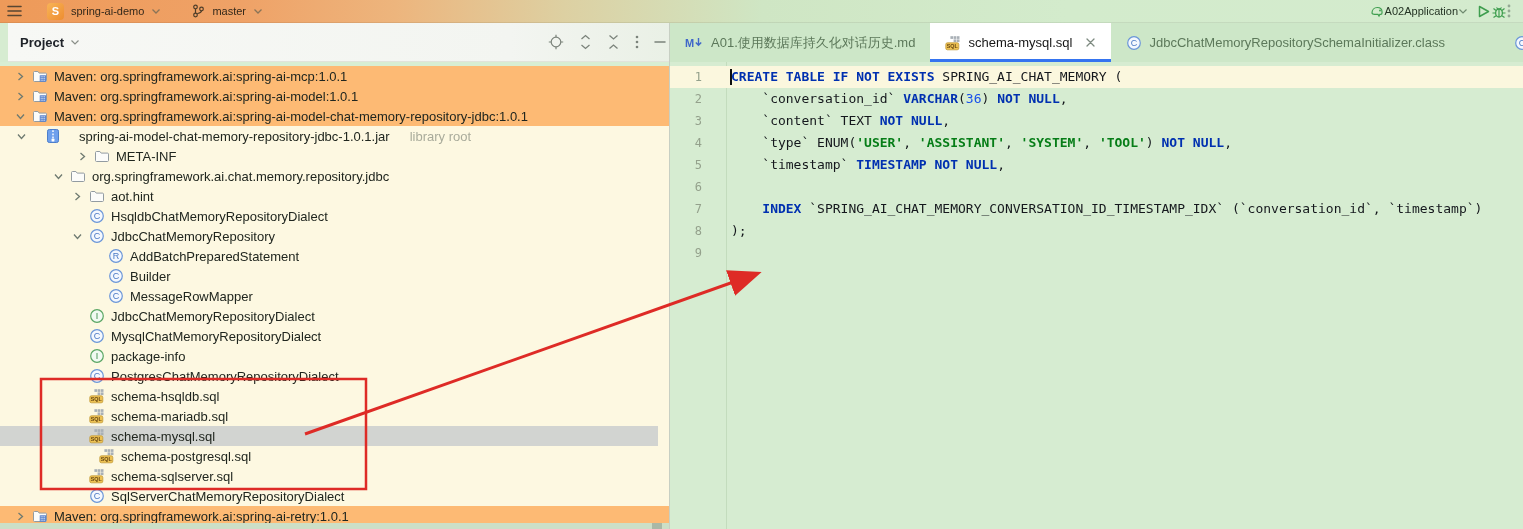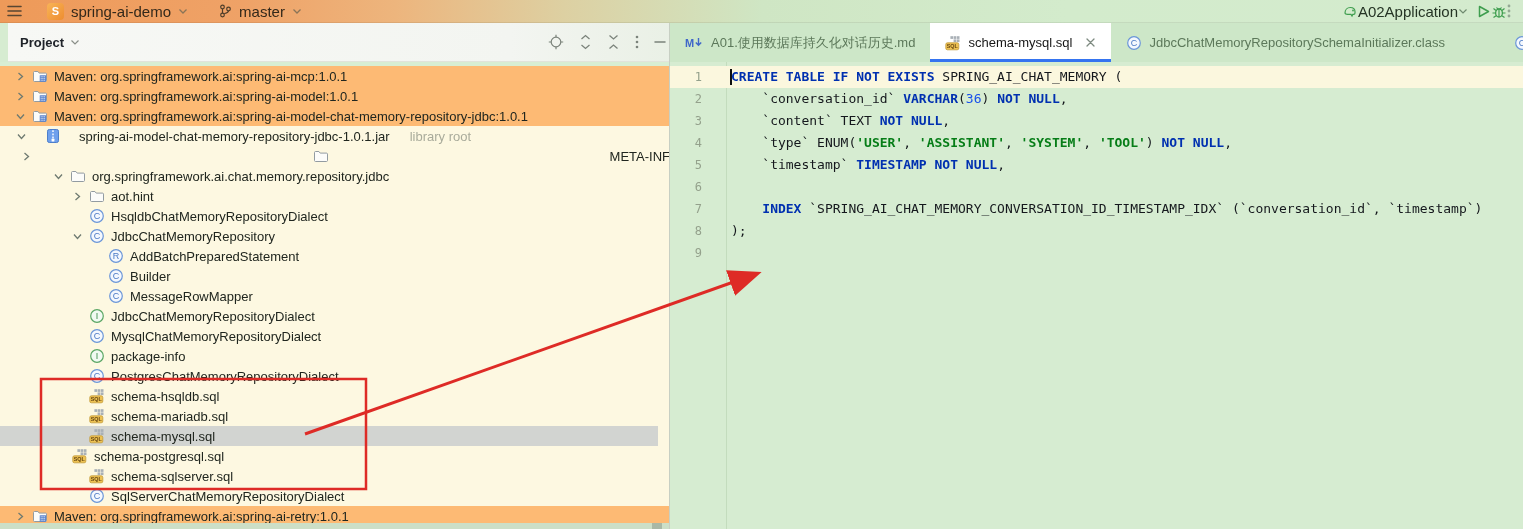--- a/index.html
+++ b/index.html
@@ -7,21 +7,21 @@
   #app { position: relative; width: 1523px; height: 529px; overflow: hidden; background: #d6ecd1; }
 
   
   #topbar { position: absolute; left: 0; top: 0; width: 1523px; height: 23px;
     background: linear-gradient(90deg,#ee9a59 0%,#efa267 16%,#edb57d 26%,#ddd0a2 37%,#cfe6c4 50%,#d3ebcc 70%,#d4ebce 100%);
     display: flex; align-items: center; border-bottom: 1px solid rgba(0,0,0,0.07); }
   .tb-left { display: flex; align-items: center; gap: 7px; padding-left: 7px; }
   .logo { width: 17px; height: 17px; border-radius: 4px; margin-left: 18px;
     background: linear-gradient(135deg,#f8b457,#ee8d30); color: #fff; font-size: 11px; font-weight: bold;
     display: flex; align-items: center; justify-content: center; }
-  .tb-text { font-size: 15px; color: #33281a; }
+  .tb-text { font-size: 11px; color: #33281a; }
   .tb-right { margin-left: auto; display: flex; align-items: center; padding-right: 12px; }
   .tb-right .tb-text { color: #253425; }
   .ticon { display: inline-flex; align-items: center; }
 
   
   #panel-header { position: absolute; left: 8px; top: 23px; width: 670px; height: 39px;
     background: linear-gradient(90deg,#f7f8f5 0%,#f3f5f1 75%,#e9f0e5 100%);
     border-bottom: 1px solid #e1e4db; display: flex; align-items: center; padding: 0 12px; }
   #panel-title { font-size: 13px; font-weight: bold; color: #20242a; }
   .ph-icons { margin-left: auto; display: flex; align-items: center; gap: 15px; }
@@ -282,21 +282,21 @@
           <span class="t-icon">
             <svg width="16" height="16" viewBox="0 0 16 16">
               <rect x="2.5" y="1.5" width="11" height="13" rx="1.8" fill="#6fa0ec" stroke="#4c7ecb"></rect>
               <path d="M8 2.2v1.8M8 5.4v1.8M8 8.6v1.4" stroke="#fff" stroke-width="1.4"></path>
               <rect x="6.6" y="10.6" width="2.8" height="3" rx="0.6" fill="#fff"></rect>
             </svg>
           </span>
           <span class="t-label">spring-ai-model-chat-memory-repository-jdbc-1.0.1.jar</span>
           <span class="t-suffix">library root</span>
         </div>
-        <div class="trow" style="padding-left: 20px; justify-content: space-between;">
+        <div class="trow" style="padding-left: 76px;">
           <span class="chev-slot">
             <svg width="11" height="11" viewBox="0 0 11 11">
               <path d="M3.5 2l4 3.5-4 3.5" fill="none" stroke="#6e7a70" stroke-width="1.3"></path>
             </svg>
           </span>
           <span class="t-icon">
             <svg width="16" height="16" viewBox="0 0 16 16">
               <path d="M1.5 4.5c0-.6.4-1 1-1h3.4l1.3 1.6h6.3c.6 0 1 .4 1 1v6.4c0 .6-.4 1-1 1h-11c-.6 0-1-.4-1-1z" fill="#fcfcfa" stroke="#929ba1"></path>
             </svg>
           </span>
@@ -469,21 +469,21 @@
                 <rect x="8.6" y="4.4" width="2.7" height="2.7"></rect>
                 <rect x="11.8" y="4.4" width="2.7" height="2.7"></rect>
               </g>
               <rect x="0.8" y="7.8" width="13" height="7" rx="1.6" fill="#eec253" stroke="#c39a38" stroke-width="0.8"></rect>
               <text x="7.3" y="13.1" font-size="5.4" font-weight="bold" text-anchor="middle" fill="#66471200" font-family="Liberation Sans, sans-serif"></text>
               <text x="7.3" y="13.2" font-size="5.4" font-weight="bold" text-anchor="middle" fill="#664712" font-family="Liberation Sans, sans-serif">SQL</text>
             </svg>
           </span>
           <span class="t-label">schema-mysql.sql</span>
         </div>
-        <div class="trow" style="padding-left: 54px; align-items: center;">
+        <div class="trow" style="padding-left: 81px; align-items: center;">
           <span class="chev-slot"></span>
           <span class="t-icon">
             <svg width="16" height="16" viewBox="0 0 16 16">
               <g fill="#a9b0b6">
                 <rect x="5.4" y="1.2" width="2.7" height="2.7"></rect>
                 <rect x="8.6" y="1.2" width="2.7" height="2.7"></rect>
                 <rect x="11.8" y="1.2" width="2.7" height="2.7"></rect>
                 <rect x="8.6" y="4.4" width="2.7" height="2.7"></rect>
                 <rect x="11.8" y="4.4" width="2.7" height="2.7"></rect>
               </g>

